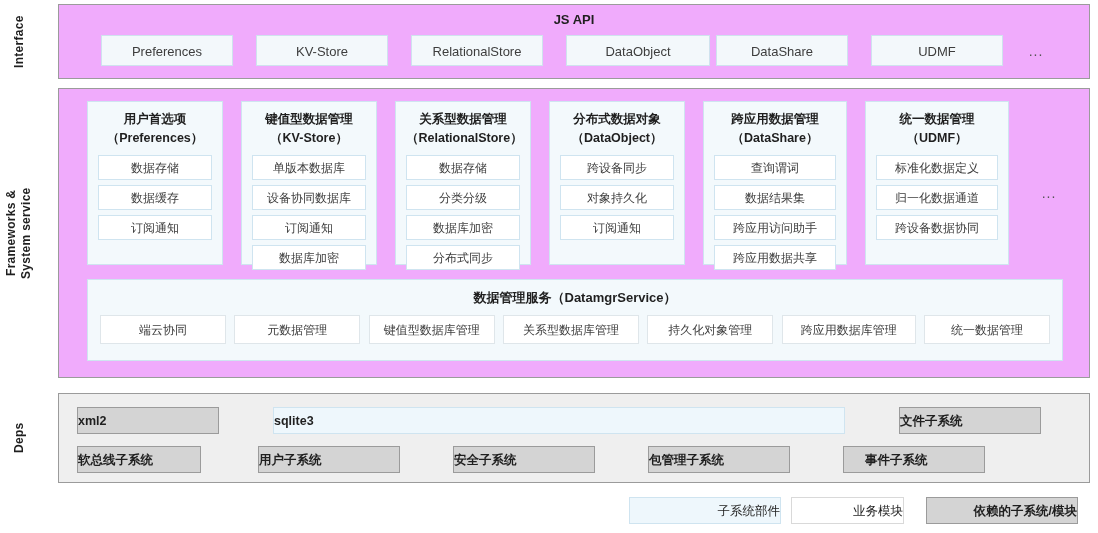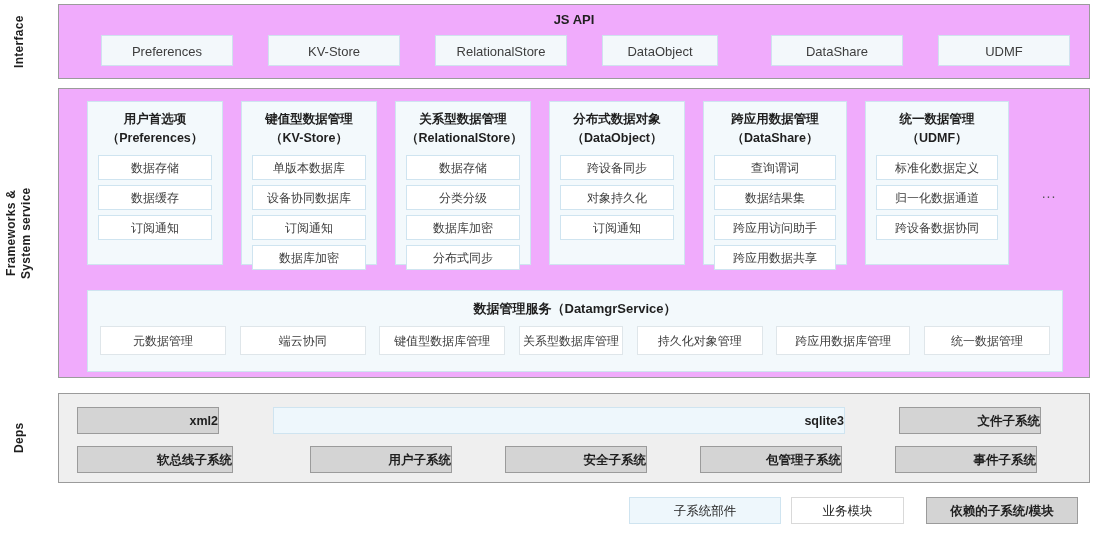--- a/index.html
+++ b/index.html
@@ -35,21 +35,21 @@
     border:1px solid #9b9b9b;
   }
 
   
   .jsapi-title{
     position:absolute;top:7px;left:0;right:0;
     text-align:center;font-weight:bold;font-size:13px;color:#1f1f1f;
   }
   .api-row{
     position:absolute;left:14px;right:14px;top:30px;
-    display:flex;align-items:center;gap:12px;padding-left:28px;
+    display:flex;align-items:center;gap:0;padding-left:28px;
   }
   .api-box{
     flex:0 0 auto;
     height:31px;line-height:31px;
     background:#f3f8fb;
     border:1px solid #cfe2ee;
     box-sizing:border-box;
     text-align:center;
     font-size:13px;color:#3d3d3d;
   }
@@ -85,21 +85,20 @@
   .col-ellipsis{
     position:absolute;font-size:14px;color:#555;letter-spacing:1px;
   }
 
   
   .svc-card{
     position:absolute;
     background:#f3f9fc;
     border:1px solid #cfe4f0;
     box-sizing:border-box;
-    margin-top:11px;
   }
   .svc-title{
     position:absolute;left:0;right:0;top:9px;
     text-align:center;font-weight:bold;font-size:13px;color:#1f1f1f;
   }
   .svc-row{
     position:absolute;left:12px;right:12px;top:35px;
     display:flex;justify-content:space-between;align-items:center;
   }
   .svc-box{
@@ -110,54 +109,54 @@
     font-size:12px;color:#3d3d3d;white-space:nowrap;
   }
 
   
   .dep-row{
     position:absolute;display:flex;align-items:center;
   }
   .dep-box{
     flex:0 0 auto;height:27px;line-height:27px;
     background:#d4d4d4;border:1px solid #9b9b9b;
-    box-sizing:border-box;text-align:right;
+    box-sizing:border-box;text-align:left;
     font-size:12.5px;font-weight:bold;color:#1f1f1f;white-space:nowrap;
   }
   .dep-box.sqlite{
     background:#eef7fc;border:1px solid #cfe4f0;
     font-weight:bold;
   }
 
   
   .legend{
     position:absolute;display:flex;align-items:center;
   }
   .legend-box{
     height:27px;line-height:27px;box-sizing:border-box;
-    text-align:center;font-size:12.5px;color:#1f1f1f;white-space:nowrap;
+    text-align:right;font-size:12.5px;color:#1f1f1f;white-space:nowrap;
   }
   .legend-box.sub{background:#eef7fc;border:1px solid #cfe4f0;}
   .legend-box.biz{background:#ffffff;border:1px solid #d9d9d9;}
   .legend-box.dep{background:#d4d4d4;border:1px solid #9b9b9b;font-weight:bold;}
 </style>
 </head>
 <body>
 
 <div class="canvas">
 
   <div class="band-label" style="left:8px;top:4px;width:22px;height:76px;">Interface</div>
 
   <div class="panel" style="left:58px;top:4px;width:1032px;height:75px;">
     <div class="jsapi-title">JS API</div>
     <div class="api-row">
       <div class="api-box" style="width:132px;margin-right:23px;">Preferences</div>
       <div class="api-box" style="width:132px;margin-right:23px;">KV-Store</div>
       <div class="api-box" style="width:132px;margin-right:23px;">RelationalStore</div>
-      <div class="api-box" style="width:116px;margin-right:41px;">DataObject</div>
+      <div class="api-box" style="width:144px;margin-right:6px;">DataObject</div>
       <div class="api-box" style="width:132px;margin-right:23px;">DataShare</div>
       <div class="api-box" style="width:132px;margin-right:18px;">UDMF</div>
       <div class="api-ellipsis" style="width:30px;">...</div>
     </div>
   </div>
 
   <div class="band-label" style="left:6px;top:88px;width:26px;height:290px;">Frameworks &amp;
 System service</div>
 
   <div class="panel" style="left:58px;top:88px;width:1032px;height:290px;">
@@ -223,47 +222,47 @@
         <div class="item-box">归一化数据通道</div>
         <div class="item-box">跨设备数据协同</div>
       </div>
     </div>
 
     <div class="col-ellipsis" style="left:970px;top:96px;width:40px;text-align:center;">...</div>
 
     <div class="svc-card" style="left:28px;top:190px;width:976px;height:82px;">
       <div class="svc-title">数据管理服务（DatamgrService）</div>
       <div class="svc-row">
+        <div class="svc-box" style="width:126px;">端云协同</div>
         <div class="svc-box" style="width:126px;">元数据管理</div>
-        <div class="svc-box" style="width:126px;">端云协同</div>
         <div class="svc-box" style="width:126px;">键值型数据库管理</div>
-        <div class="svc-box" style="width:104px;">关系型数据库管理</div>
+        <div class="svc-box" style="width:136px;">关系型数据库管理</div>
         <div class="svc-box" style="width:126px;">持久化对象管理</div>
         <div class="svc-box" style="width:134px;">跨应用数据库管理</div>
         <div class="svc-box" style="width:126px;">统一数据管理</div>
       </div>
     </div>
   </div>
 
   <div class="band-label" style="left:8px;top:393px;width:22px;height:90px;">Deps</div>
 
   <div class="panel deps" style="left:58px;top:393px;width:1032px;height:90px;">
 
     <div class="dep-row" style="left:18px;top:13px;">
       <div class="dep-box" style="width:142px;margin-right:54px;">xml2</div>
       <div class="dep-box sqlite" style="width:572px;margin-right:54px;">sqlite3</div>
       <div class="dep-box" style="width:142px;">文件子系统</div>
     </div>
 
     <div class="dep-row" style="left:18px;top:52px;">
-      <div class="dep-box" style="width:156px;margin-right:77px;padding-left:16px;">软总线子系统</div>
+      <div class="dep-box" style="width:124px;margin-right:57px;">软总线子系统</div>
       <div class="dep-box" style="width:142px;margin-right:53px;">用户子系统</div>
       <div class="dep-box" style="width:142px;margin-right:53px;">安全子系统</div>
       <div class="dep-box" style="width:142px;margin-right:53px;">包管理子系统</div>
-      <div class="dep-box" style="width:142px;">事件子系统</div>
+      <div class="dep-box" style="width:142px;padding-left:21px;">事件子系统</div>
     </div>
   </div>
 
   <div class="legend" style="left:629px;top:497px;">
     <div class="legend-box sub" style="width:152px;margin-right:10px;">子系统部件</div>
     <div class="legend-box biz" style="width:113px;margin-right:10px;">业务模块</div>
     <div class="legend-box dep" style="width:152px;margin-left:12px;">依赖的子系统/模块</div>
   </div>
 
 </div>

